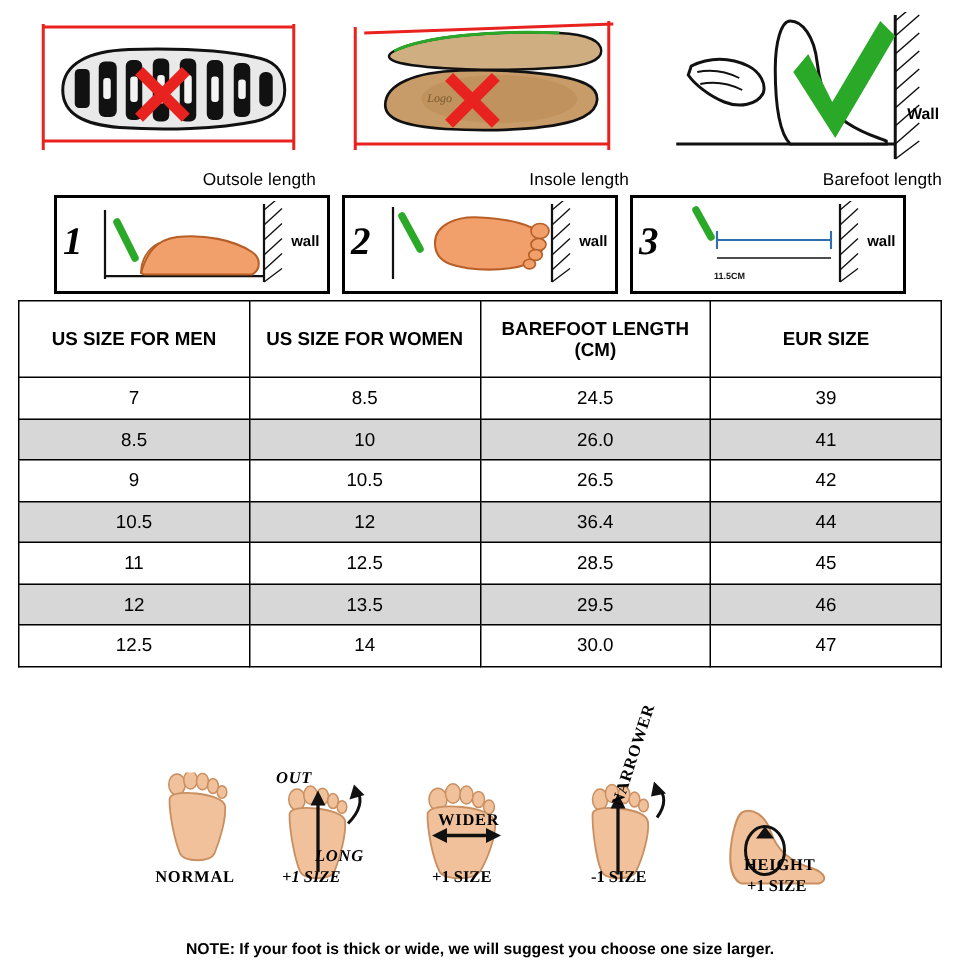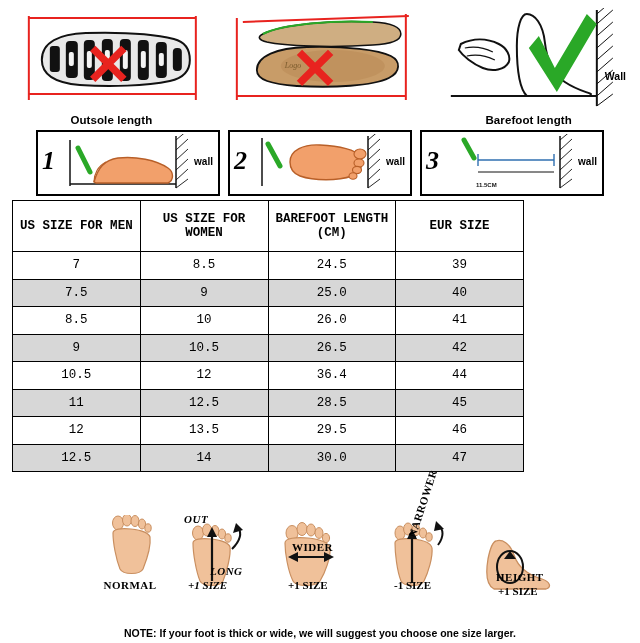--- a/index.html
+++ b/index.html
@@ -34,23 +34,23 @@
   .panel {
     position: relative;
     flex: 1 1 0;
     height: 118px;
   }
   .panel .caption {
     position: absolute;
     bottom: 0;
     left: 0;
     right: 0;
-    text-align: center;
+    text-align: right;
     font-size: 11.5px;
-    font-weight: bold;
+    font-weight: normal;
     letter-spacing: .1px;
   }
   .panel-art {
     position: absolute;
     left: 0; top: 0;
     width: 100%;
     height: 100px;
   }
   .redx {
     position: absolute;
@@ -102,22 +102,21 @@
     font-size: 6px;
     font-weight: bold;
     color: #111;
   }
 
   
   .table-wrap {
     position: absolute;
     left: 12px;
     top: 200px;
-    width: 512px;
-    font-family: Liberation Mono, monospace;
+    width: 616px;
   }
   table {
     border-collapse: collapse;
     width: 100%;
     table-layout: fixed;
   }
   th, td {
     border: 1px solid #000;
     text-align: center;
     font-size: 12.5px;
@@ -218,20 +217,21 @@
         <line x1="20" y1="14" x2="186" y2="8" stroke="#e8231f" stroke-width="2"></line>
 
         <path d="M40 26 C60 16 110 12 150 14 C170 15 178 20 178 26 C178 32 168 36 150 37 C108 40 62 38 44 34 C36 32 34 29 40 26 Z" fill="#cfae82" stroke="#111" stroke-width="1.6"></path>
         <path d="M40 26 C60 16 110 12 150 14" fill="none" stroke="#2aa827" stroke-width="2"></path>
 
         <path d="M34 62 C34 48 54 40 84 39 C124 38 156 42 168 48 C178 53 178 64 166 70 C150 78 110 80 74 78 C48 76 34 72 34 62 Z" fill="#c89c68" stroke="#111" stroke-width="1.8"></path>
         <ellipse cx="110" cy="58" rx="52" ry="16" fill="#b98a55" opacity=".55"></ellipse>
         <text x="62" y="60" font-size="8" fill="#7a5a2c" font-family="Liberation Serif, serif" font-style="italic">Logo</text>
       </svg>
       <div class="redx" style="left:70px; top:32px;">✕</div>
+      <div class="caption">Insole length</div>
     </div>
 
     <div class="panel">
       <svg class="panel-art" viewBox="0 0 195 100">
 
         <line x1="166" y1="2" x2="166" y2="98" stroke="#111" stroke-width="2"></line>
         <g stroke="#111" stroke-width="1">
           <line x1="166" y1="6" x2="180" y2="-6"></line>
           <line x1="166" y1="16" x2="182" y2="2"></line>
           <line x1="166" y1="28" x2="182" y2="14"></line>
@@ -340,26 +340,20 @@
         </tr>
       </thead>
       <tbody id="table-body">
           <tr>
             <td>7</td>
             <td>8.5</td>
             <td>24.5</td>
             <td>39</td>
           </tr>
           <tr>
-            <td>7.5</td>
-            <td>9</td>
-            <td>25.0</td>
-            <td>40</td>
-          </tr>
-          <tr>
             <td>8.5</td>
             <td>10</td>
             <td>26.0</td>
             <td>41</td>
           </tr>
           <tr>
             <td>9</td>
             <td>10.5</td>
             <td>26.5</td>
             <td>42</td>

